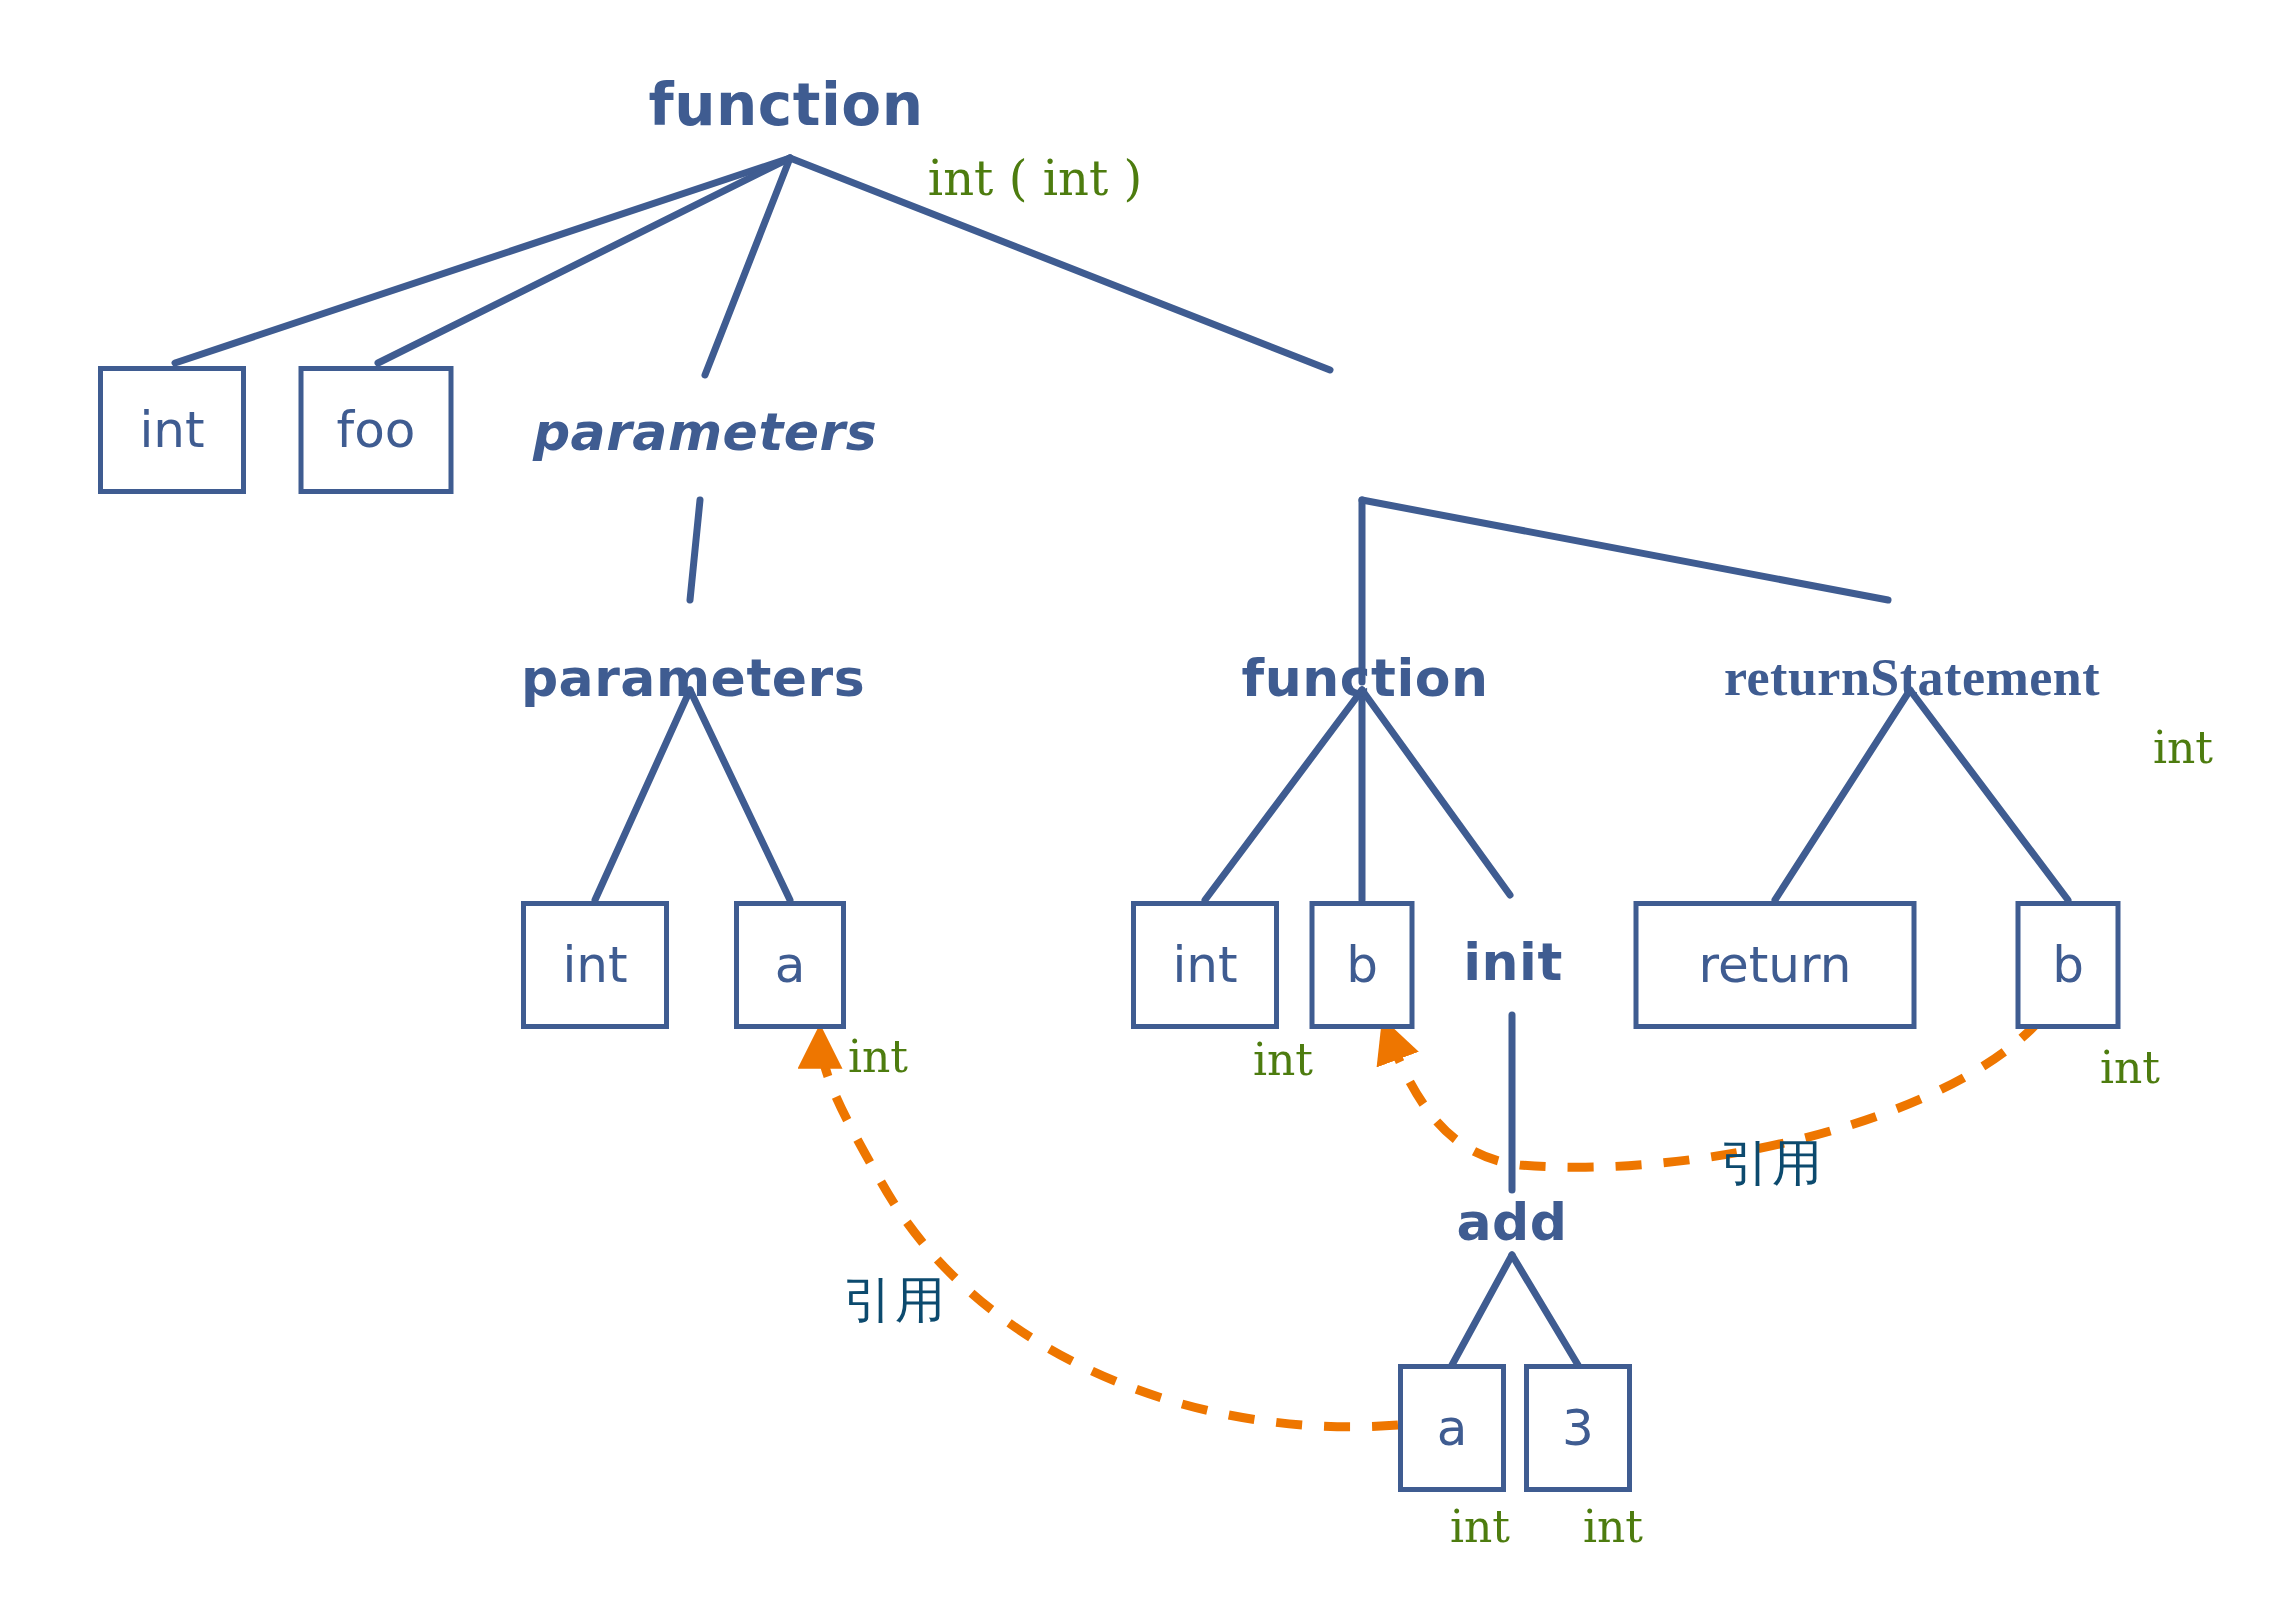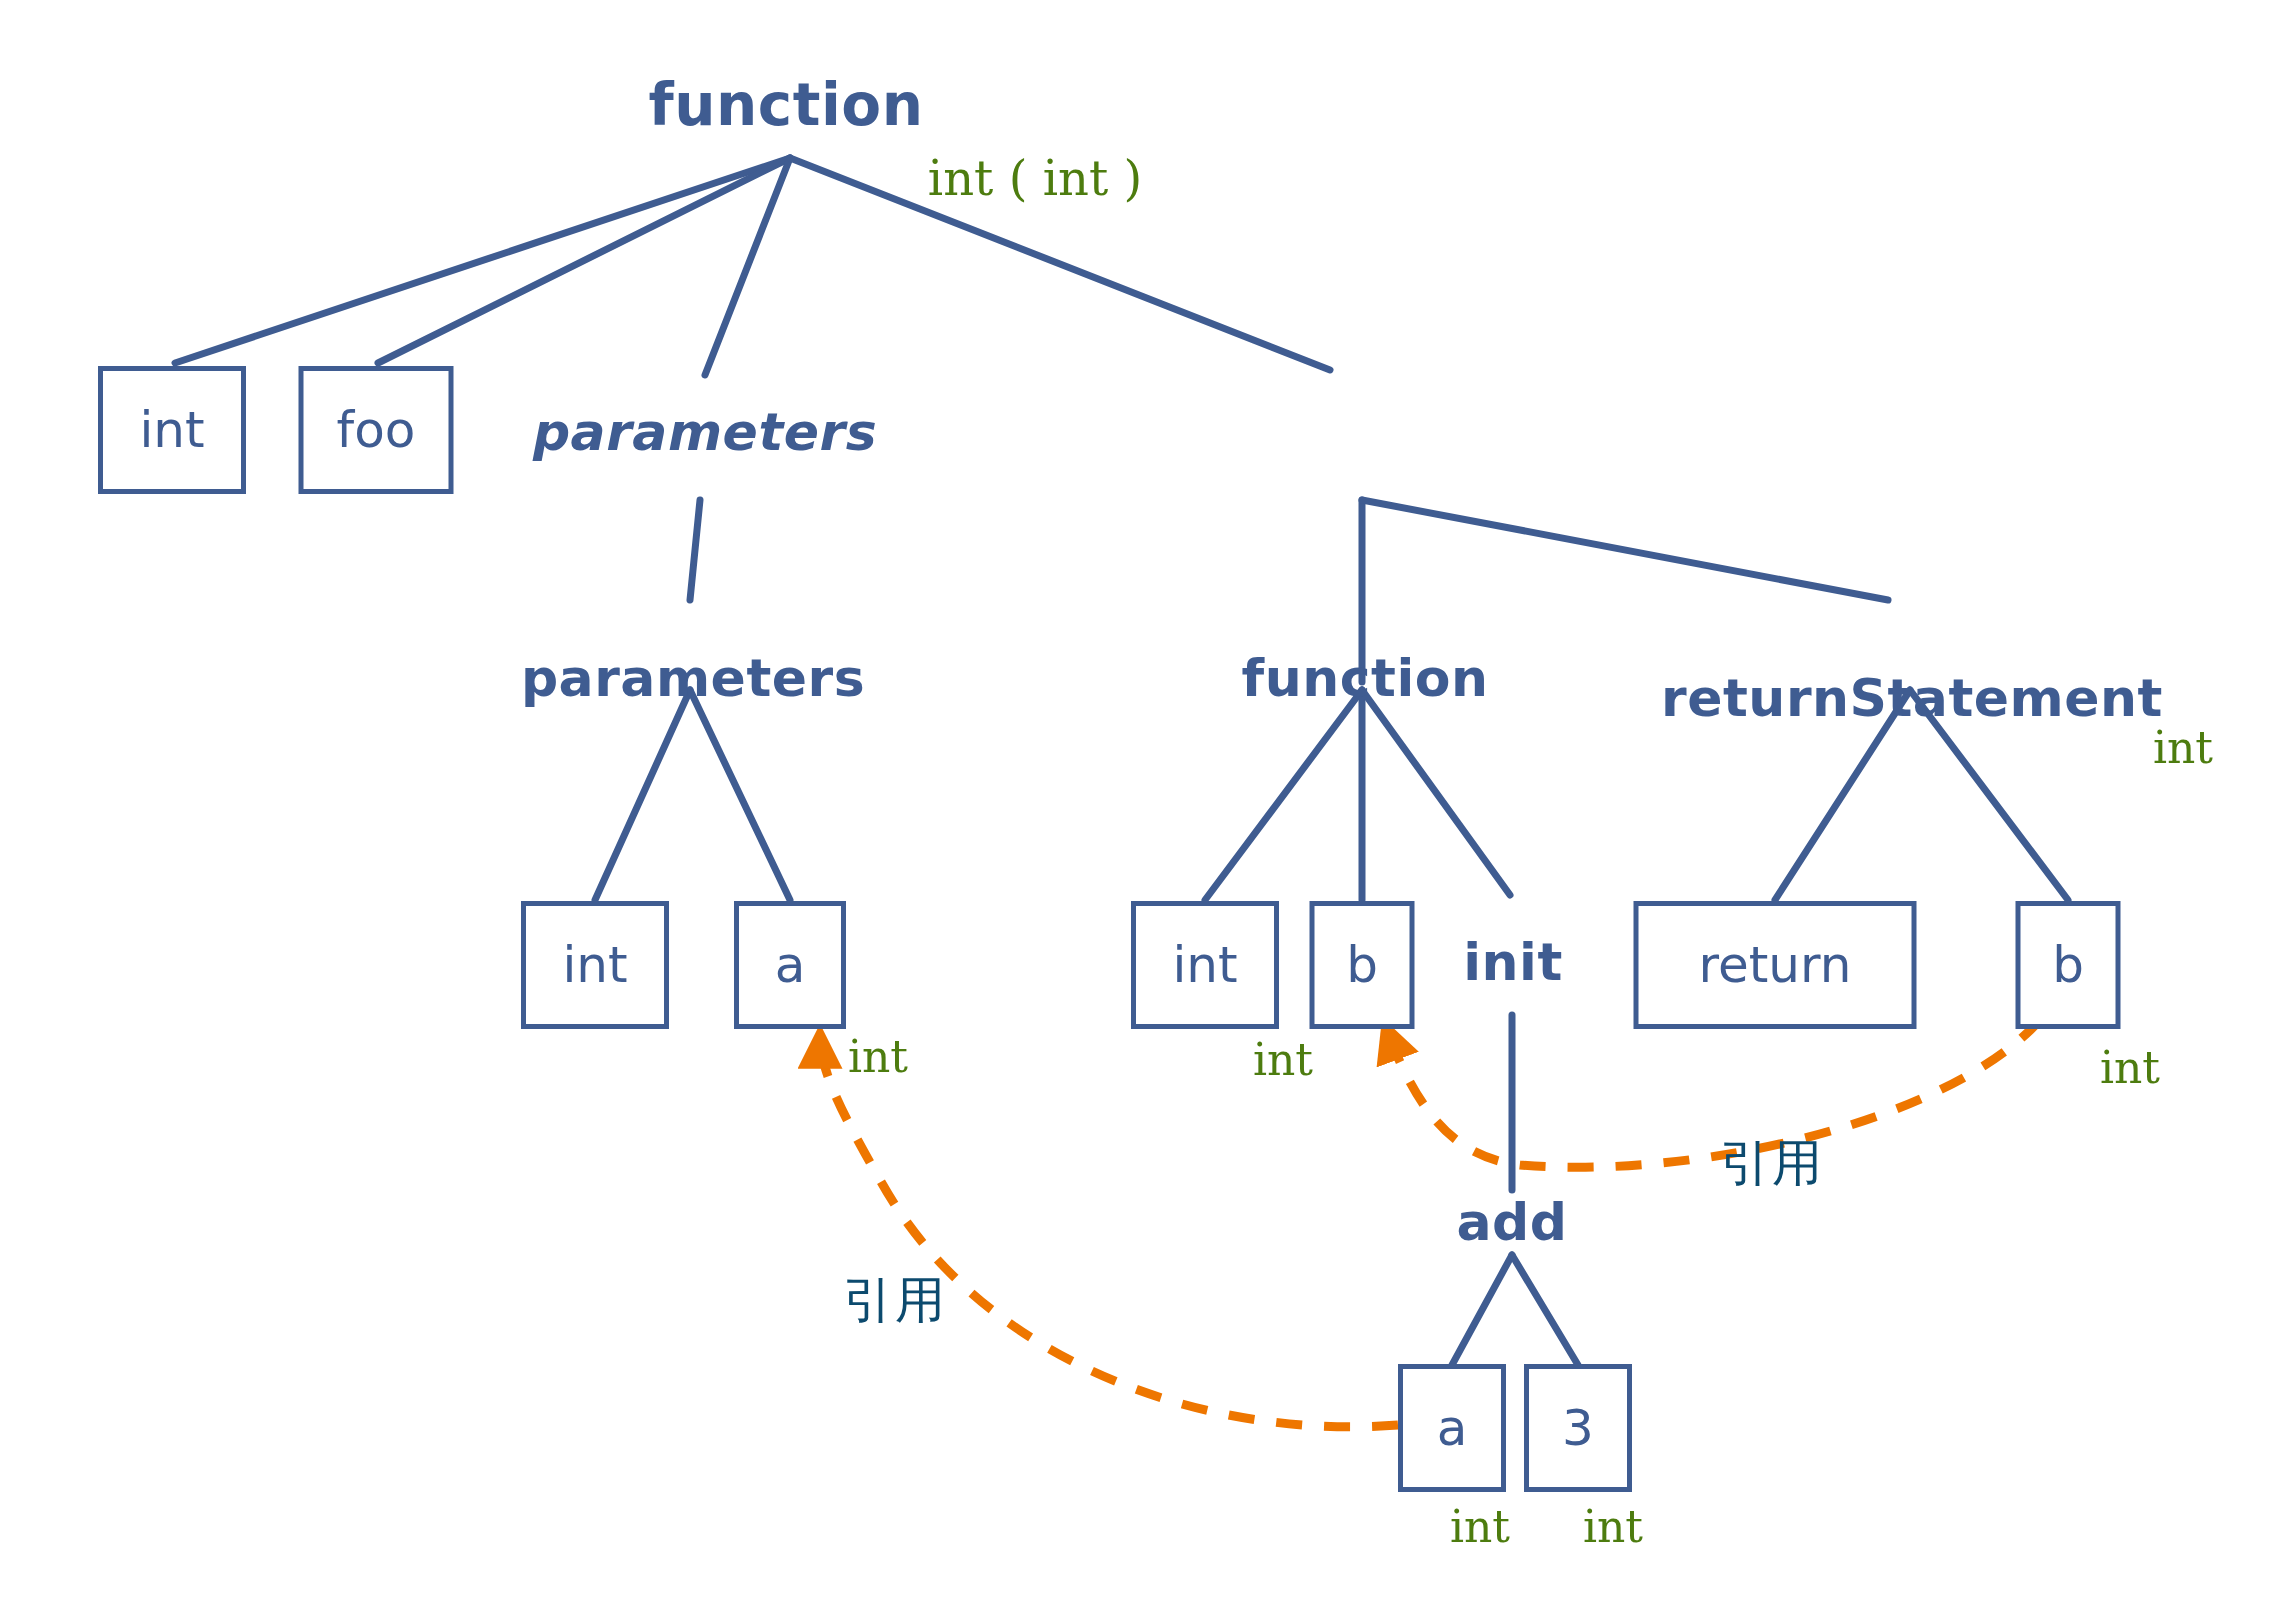--- a/index.html
+++ b/index.html
@@ -135,21 +135,21 @@
 
   <div class="node-label" style="left:786px; top:105px; font-size:58px;">function</div>
 
   <div class="node-label" style="left:705px; top:432px;font-style:italic;">parameters</div>
 
 
   <div class="node-label" style="left:693px; top:678px;">parameters</div>
 
   <div class="node-label" style="left:1365px; top:678px;">function</div>
 
-  <div class="node-label" style="left:1912px; top:698px;">returnStatement</div>
+  <div class="node-label" style="left:1912px; top:678px;font-family:Liberation Serif, serif;">returnStatement</div>
 
   <div class="node-label" style="left:1513px; top:962px;">init</div>
 
   <div class="node-label" style="left:1512px; top:1222px;">add</div>
 
   <div class="token-box" style="left:172px; top:430px; width:148px; height:128px;">int</div>
 
   <div class="token-box" style="left:376px; top:430px; width:155px; height:128px;">foo</div>
 
   <div class="token-box" style="left:595px; top:965px; width:148px; height:128px;">int</div>

